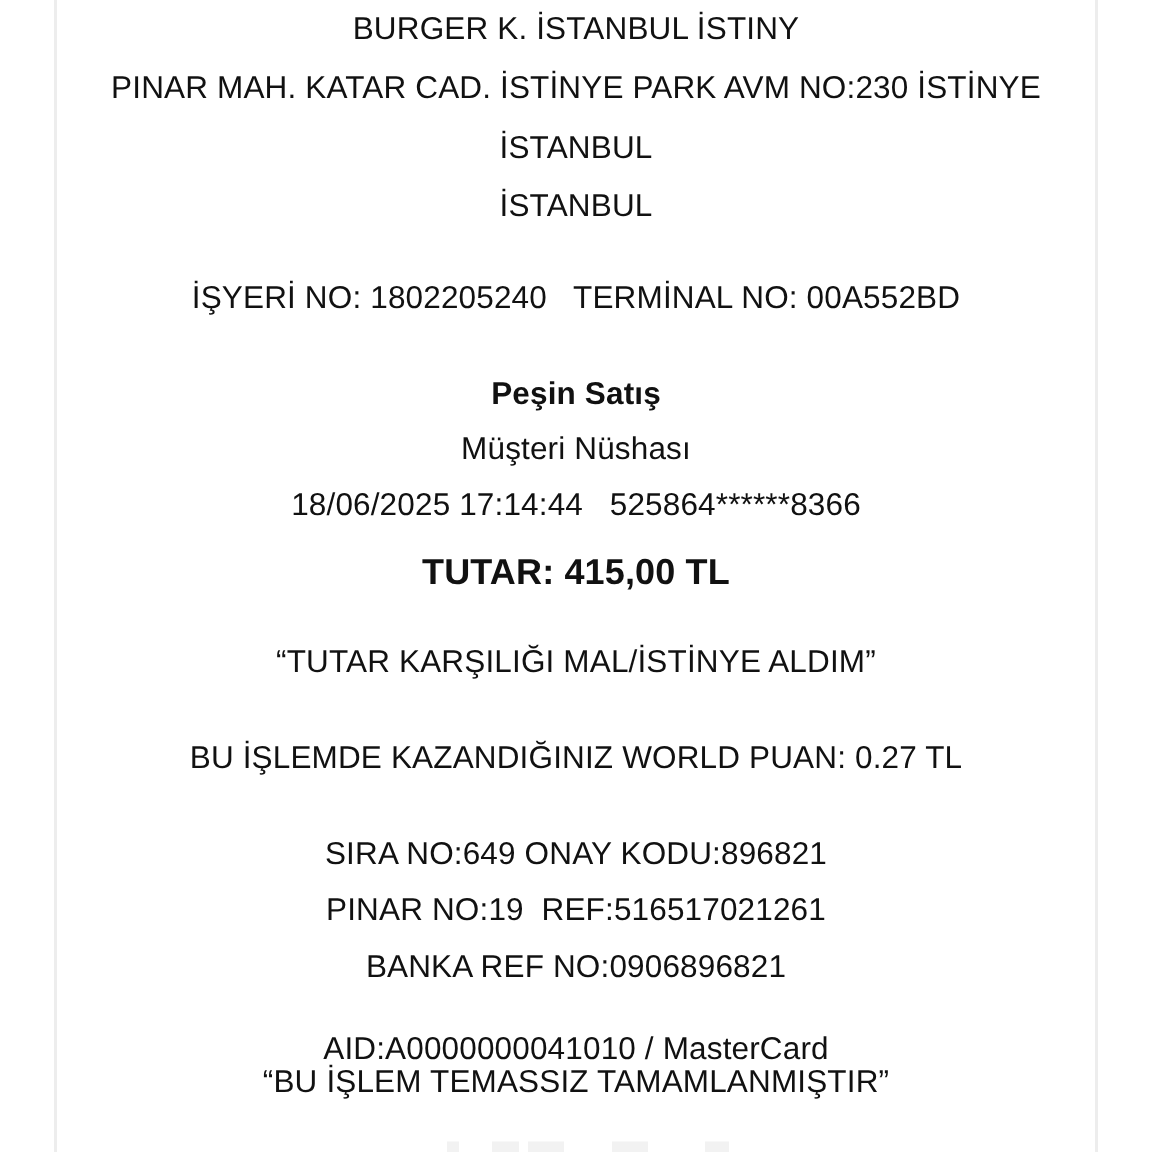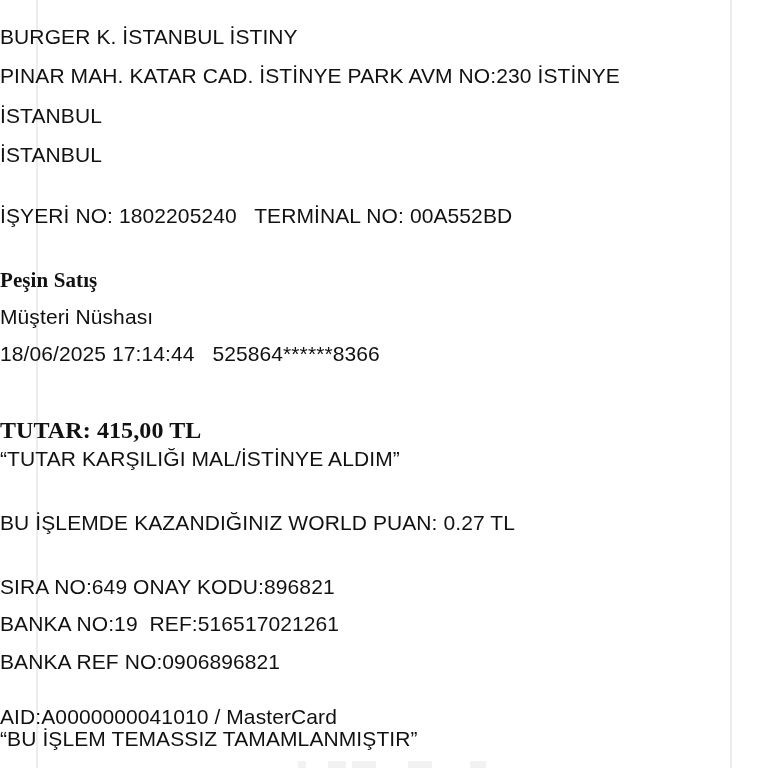--- a/index.html
+++ b/index.html
@@ -8,24 +8,24 @@
       background: #ffffff;
       font-family: "Liberation Sans", "DejaVu Sans", sans-serif;
       color: #111111;
       position: relative;
     }
     .edge { position: absolute; top: 0; bottom: 0; width: 2px; background: #ededed; }
     .edge.left { left: 36px; }
     .edge.right { left: 730px; }
     .receipt { position: absolute; left: 0; top: 0; width: 768px; }
     .line {
-      position: absolute; left: 0; width: 768px; 
-      font-size: 21px; line-height: 26px; white-space: pre; letter-spacing: 0.1px; margin-top: 17px;
+      position: absolute; left: 0; width: 768px; text-align: center;
+      font-size: 21px; line-height: 26px; white-space: pre; letter-spacing: 0.1px;
     }
-    .bold { font-weight: bold; font-family: Liberation Serif, serif; }
+    .bold { font-weight: bold; }
     .big { font-size: 24px; line-height: 30px; }
     .ghost {
       position: absolute; top: 761px; height: 7px; background: #f2f2f2;
     }
   </style>
 </head>
 <body>
 
 <div class="edge left"></div>
 <div class="edge right"></div>
@@ -35,27 +35,27 @@
   <div class="line" style="top:46px">PINAR MAH. KATAR CAD. İSTİNYE PARK AVM NO:230 İSTİNYE</div>
   <div class="line" style="top:86px">İSTANBUL</div>
   <div class="line" style="top:125px">İSTANBUL</div>
 
   <div class="line" style="top:186px">İŞYERİ NO: 1802205240   TERMİNAL NO: 00A552BD</div>
 
   <div class="line bold" style="top:250px">Peşin Satış</div>
   <div class="line" style="top:287px">Müşteri Nüshası</div>
   <div class="line" style="top:324px">18/06/2025 17:14:44   525864******8366</div>
 
-  <div class="line bold big" style="top:398px">TUTAR: 415,00 TL</div>
+  <div class="line bold big" style="top:367px">TUTAR: 415,00 TL</div>
   <div class="line" style="top:429px">“TUTAR KARŞILIĞI MAL/İSTİNYE ALDIM”</div>
 
   <div class="line" style="top:493px">BU İŞLEMDE KAZANDIĞINIZ WORLD PUAN: 0.27 TL</div>
 
   <div class="line" style="top:557px">SIRA NO:649 ONAY KODU:896821</div>
-  <div class="line" style="top:594px">BANKA NO:19  REF:516517021261</div>
+  <div class="line" style="top:594px">PINAR NO:19  REF:516517021261</div>
   <div class="line" style="top:632px">BANKA REF NO:0906896821</div>
   <div class="line" style="top:687px">AID:A0000000041010 / MasterCard</div>
   <div class="line" style="top:709px">“BU İŞLEM TEMASSIZ TAMAMLANMIŞTIR”</div>
 
   <div class="ghost" style="left:298px;width:8px"></div>
   <div class="ghost" style="left:328px;width:18px"></div>
   <div class="ghost" style="left:352px;width:24px"></div>
   <div class="ghost" style="left:408px;width:24px"></div>
   <div class="ghost" style="left:470px;width:16px"></div>
 </div>

